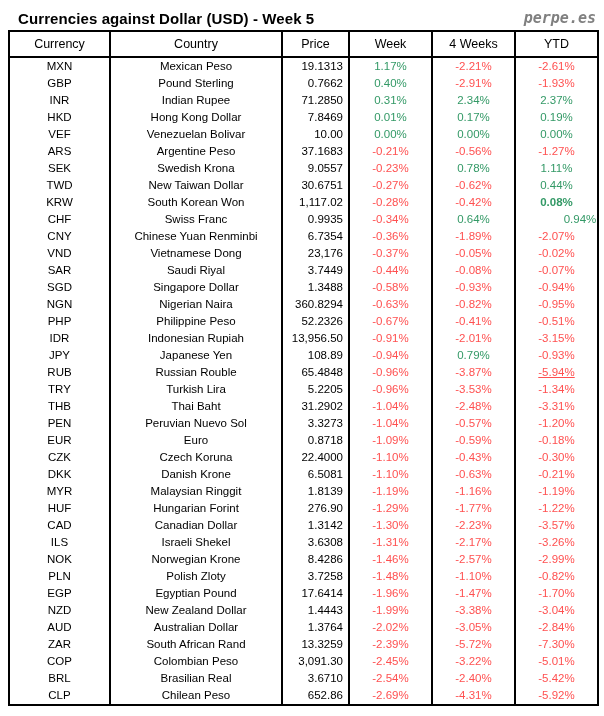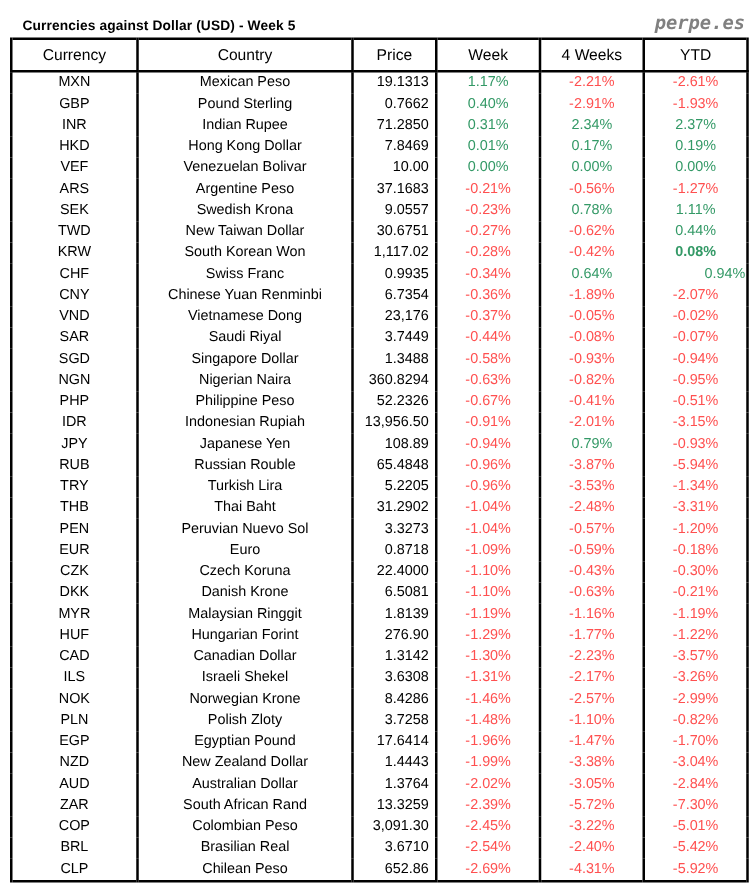--- a/index.html
+++ b/index.html
@@ -11,21 +11,21 @@
     overflow: hidden;
   }
   .titlebar {
     height: 30px;
     display: flex;
     justify-content: space-between;
     align-items: flex-end;
     padding: 4px 8px 3px 18px;
   }
   .page-title {
-    font-size: 11px;
+    font-size: 15px;
     font-weight: bold;
     color: #000000;
     letter-spacing: 0.1px;
   }
   .site-logo {
     font-family: "DejaVu Sans Mono", monospace;
     font-style: italic;
     font-weight: bold;
     font-size: 15px;
     color: #808080;
@@ -239,21 +239,21 @@
         <td class="pct" style="color: rgb(255, 80, 80);">-0.94%</td>
         <td class="pct" style="color: rgb(51, 153, 102);">0.79%</td>
         <td class="pct" style="color: rgb(255, 80, 80);">-0.93%</td>
       </tr>
       <tr>
         <td class="code">RUB</td>
         <td class="country">Russian Rouble</td>
         <td class="price">65.4848</td>
         <td class="pct" style="color: rgb(255, 80, 80);">-0.96%</td>
         <td class="pct" style="color: rgb(255, 80, 80);">-3.87%</td>
-        <td class="pct" style="color: rgb(255, 80, 80);">-5.94%</td>
+        <td class="pct" style="color: rgb(255, 80, 80); text-decoration: underline;">-5.94%</td>
       </tr>
       <tr>
         <td class="code">TRY</td>
         <td class="country">Turkish Lira</td>
         <td class="price">5.2205</td>
         <td class="pct" style="color: rgb(255, 80, 80);">-0.96%</td>
         <td class="pct" style="color: rgb(255, 80, 80);">-3.53%</td>
         <td class="pct" style="color: rgb(255, 80, 80);">-1.34%</td>
       </tr>
       <tr>

